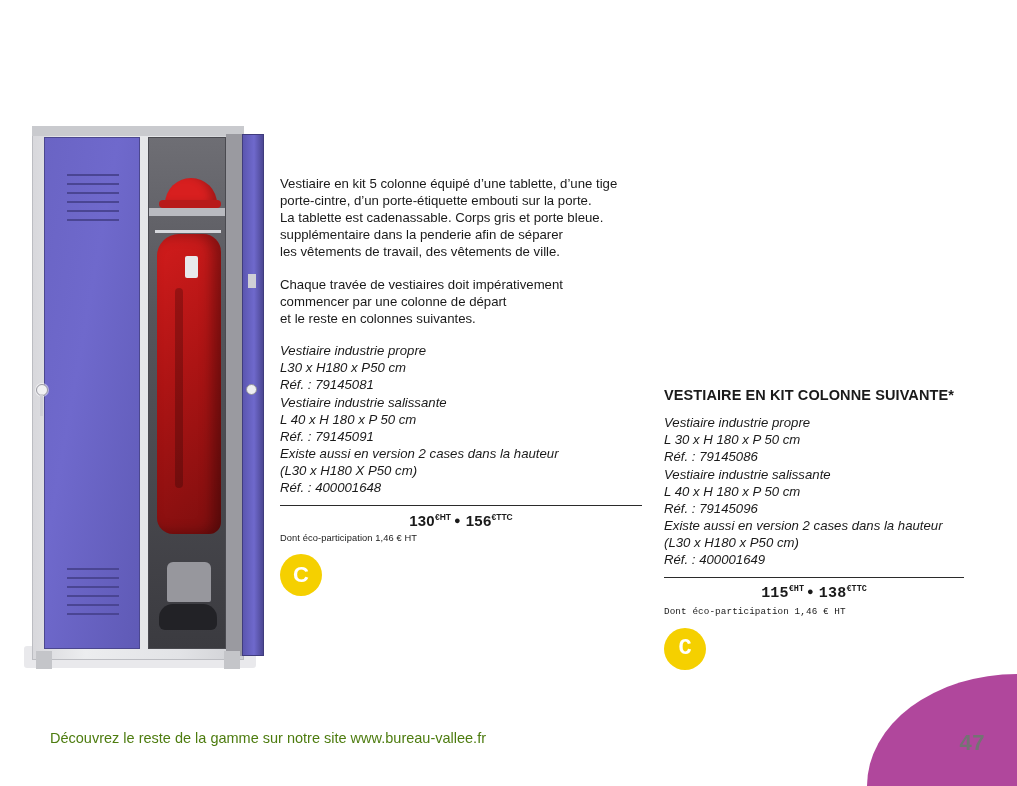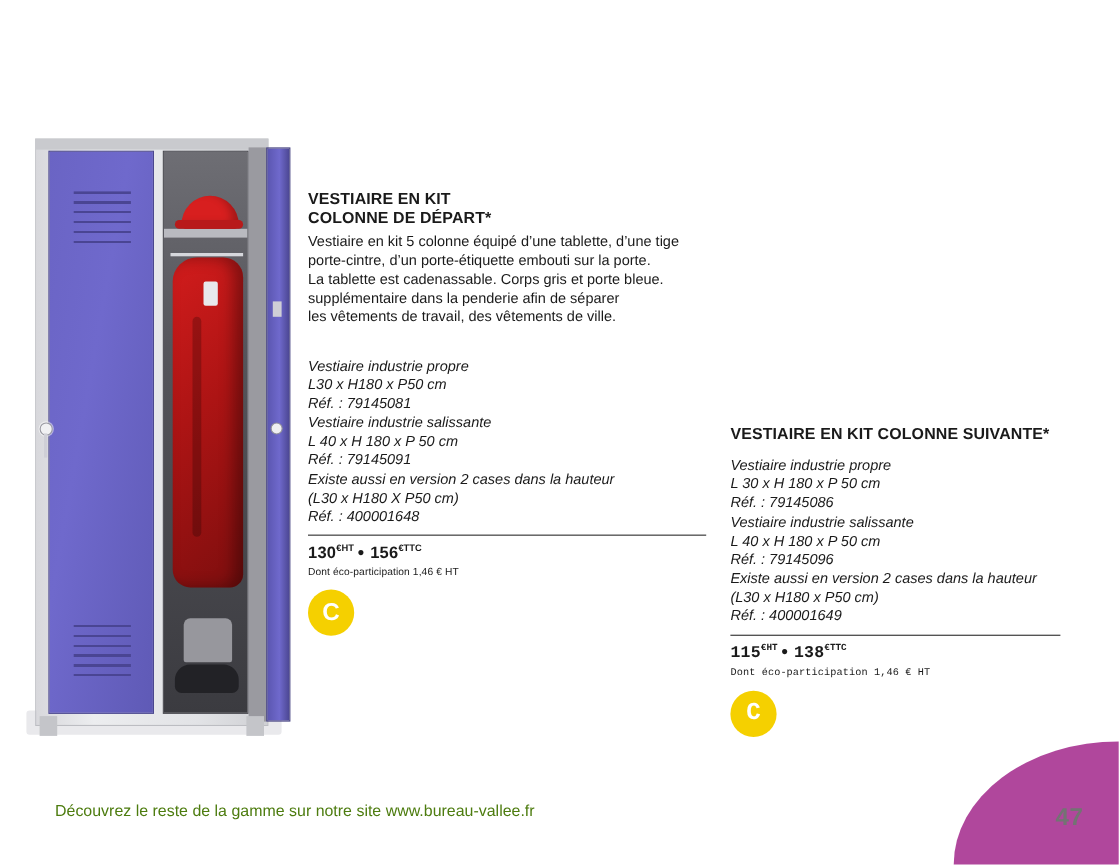--- a/index.html
+++ b/index.html
@@ -283,20 +283,21 @@
   
   .rule {
     border-top: 1px solid #2b2b2b;
     margin-top: 8px;
   }
   .price-line {
     margin-top: 6px;
     font-size: 15px;
     font-weight: bold;
     letter-spacing: 0.2px;
+    text-align: center;
   }
   .price-line sup {
     font-size: 8.5px;
     font-weight: bold;
     vertical-align: super;
     letter-spacing: 0;
   }
   .dot {
     display: inline-block;
     margin: 0 5px 0 3px;
@@ -386,35 +387,36 @@
     <div class="door-open-edge"></div>
     <div class="door-open"></div>
     <div class="label-holder"></div>
     <div class="handle-open"></div>
 
     <div class="carcass-foot"></div>
     <div class="carcass-foot right"></div>
   </div>
 
   <div class="col-left">
-    <h2 class="title">
-      <span>VESTIAIRE EN KIT</span>
-      <span class="l2">COLONNE DE DÉPART*</span>
-    </h2>
 
     <div class="body-text">
       <p>Vestiaire en kit 5 colonne équipé d’une tablette, d’une tige</p>
       <p>porte-cintre, d’un porte-étiquette embouti sur la porte.</p>
       <p>La tablette est cadenassable. Corps gris et porte bleue.</p>
       <p>supplémentaire dans la penderie afin de séparer</p>
       <p>les vêtements de travail, des vêtements de ville.</p>
     </div>
 
     <div class="gap"></div>
 
+    <div class="body-text">
+      <p>Chaque travée de vestiaires doit impérativement</p>
+      <p>commencer par une colonne de départ</p>
+      <p>et le reste en colonnes suivantes.</p>
+    </div>
 
     <div class="specs">
       <div>Vestiaire industrie propre</div>
       <div>L30 x H180 x P50 cm</div>
       <div>Réf. : 79145081</div>
       <div>Vestiaire industrie salissante</div>
       <div>L 40 x H 180 x P 50 cm</div>
       <div>Réf. : 79145091</div>
       <div>Existe aussi en version 2 cases dans la hauteur</div>
       <div>(L30 x H180 X P50 cm)</div>

